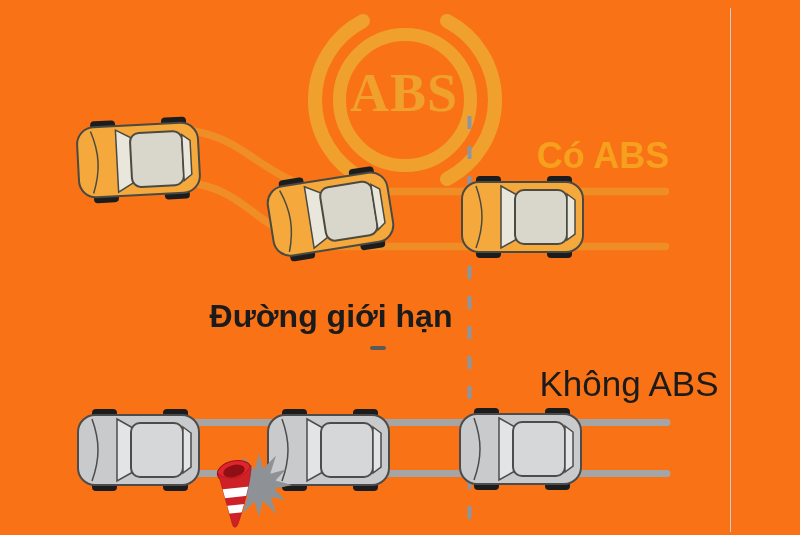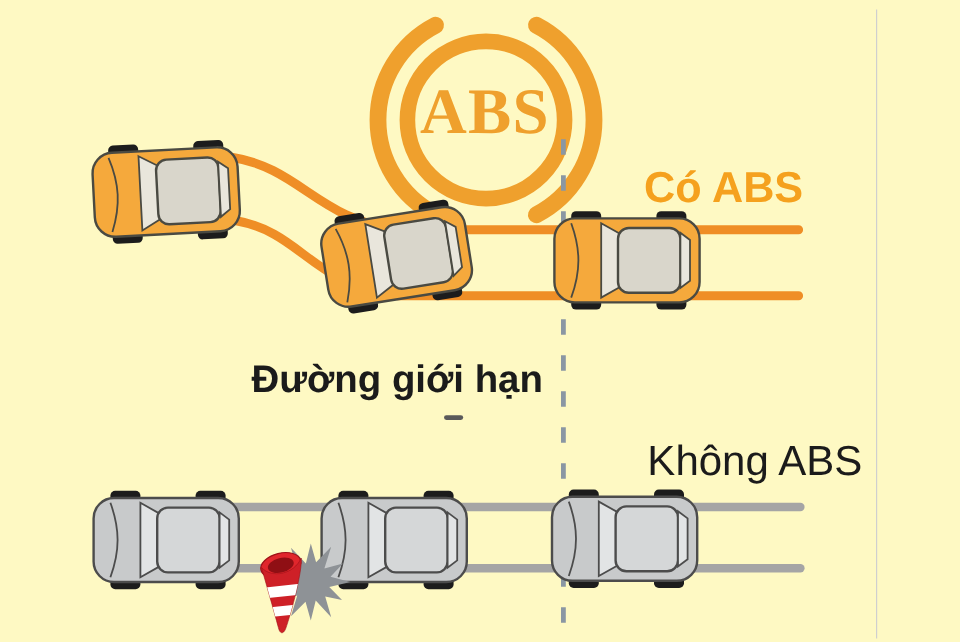--- a/index.html
+++ b/index.html
@@ -1,16 +1,16 @@
 <!DOCTYPE html>
 <html><head>
 <meta charset="utf-8">
 <style>
   html,body{margin:0;padding:0;background:#ffffff;}
-  .stage{position:relative;width:800px;height:535px;background:#fef9c3;overflow:hidden;
+  .stage{position:relative;width:800px;height:535px;background:#f97316;overflow:hidden;
          font-family:"Liberation Sans",sans-serif;}
   .stage svg{position:absolute;left:0;top:0;}
   text{font-family:"Liberation Sans",sans-serif;}
   .abs-word{font-family:"Liberation Serif",serif;font-weight:700;font-size:54px;letter-spacing:1px;}
   .label-with-abs{font-size:36px;font-weight:700;}
   .label-limit{font-size:32px;font-weight:600;}
   .label-without{font-size:35px;font-weight:400;}
 </style>
 </head>
 <body>

